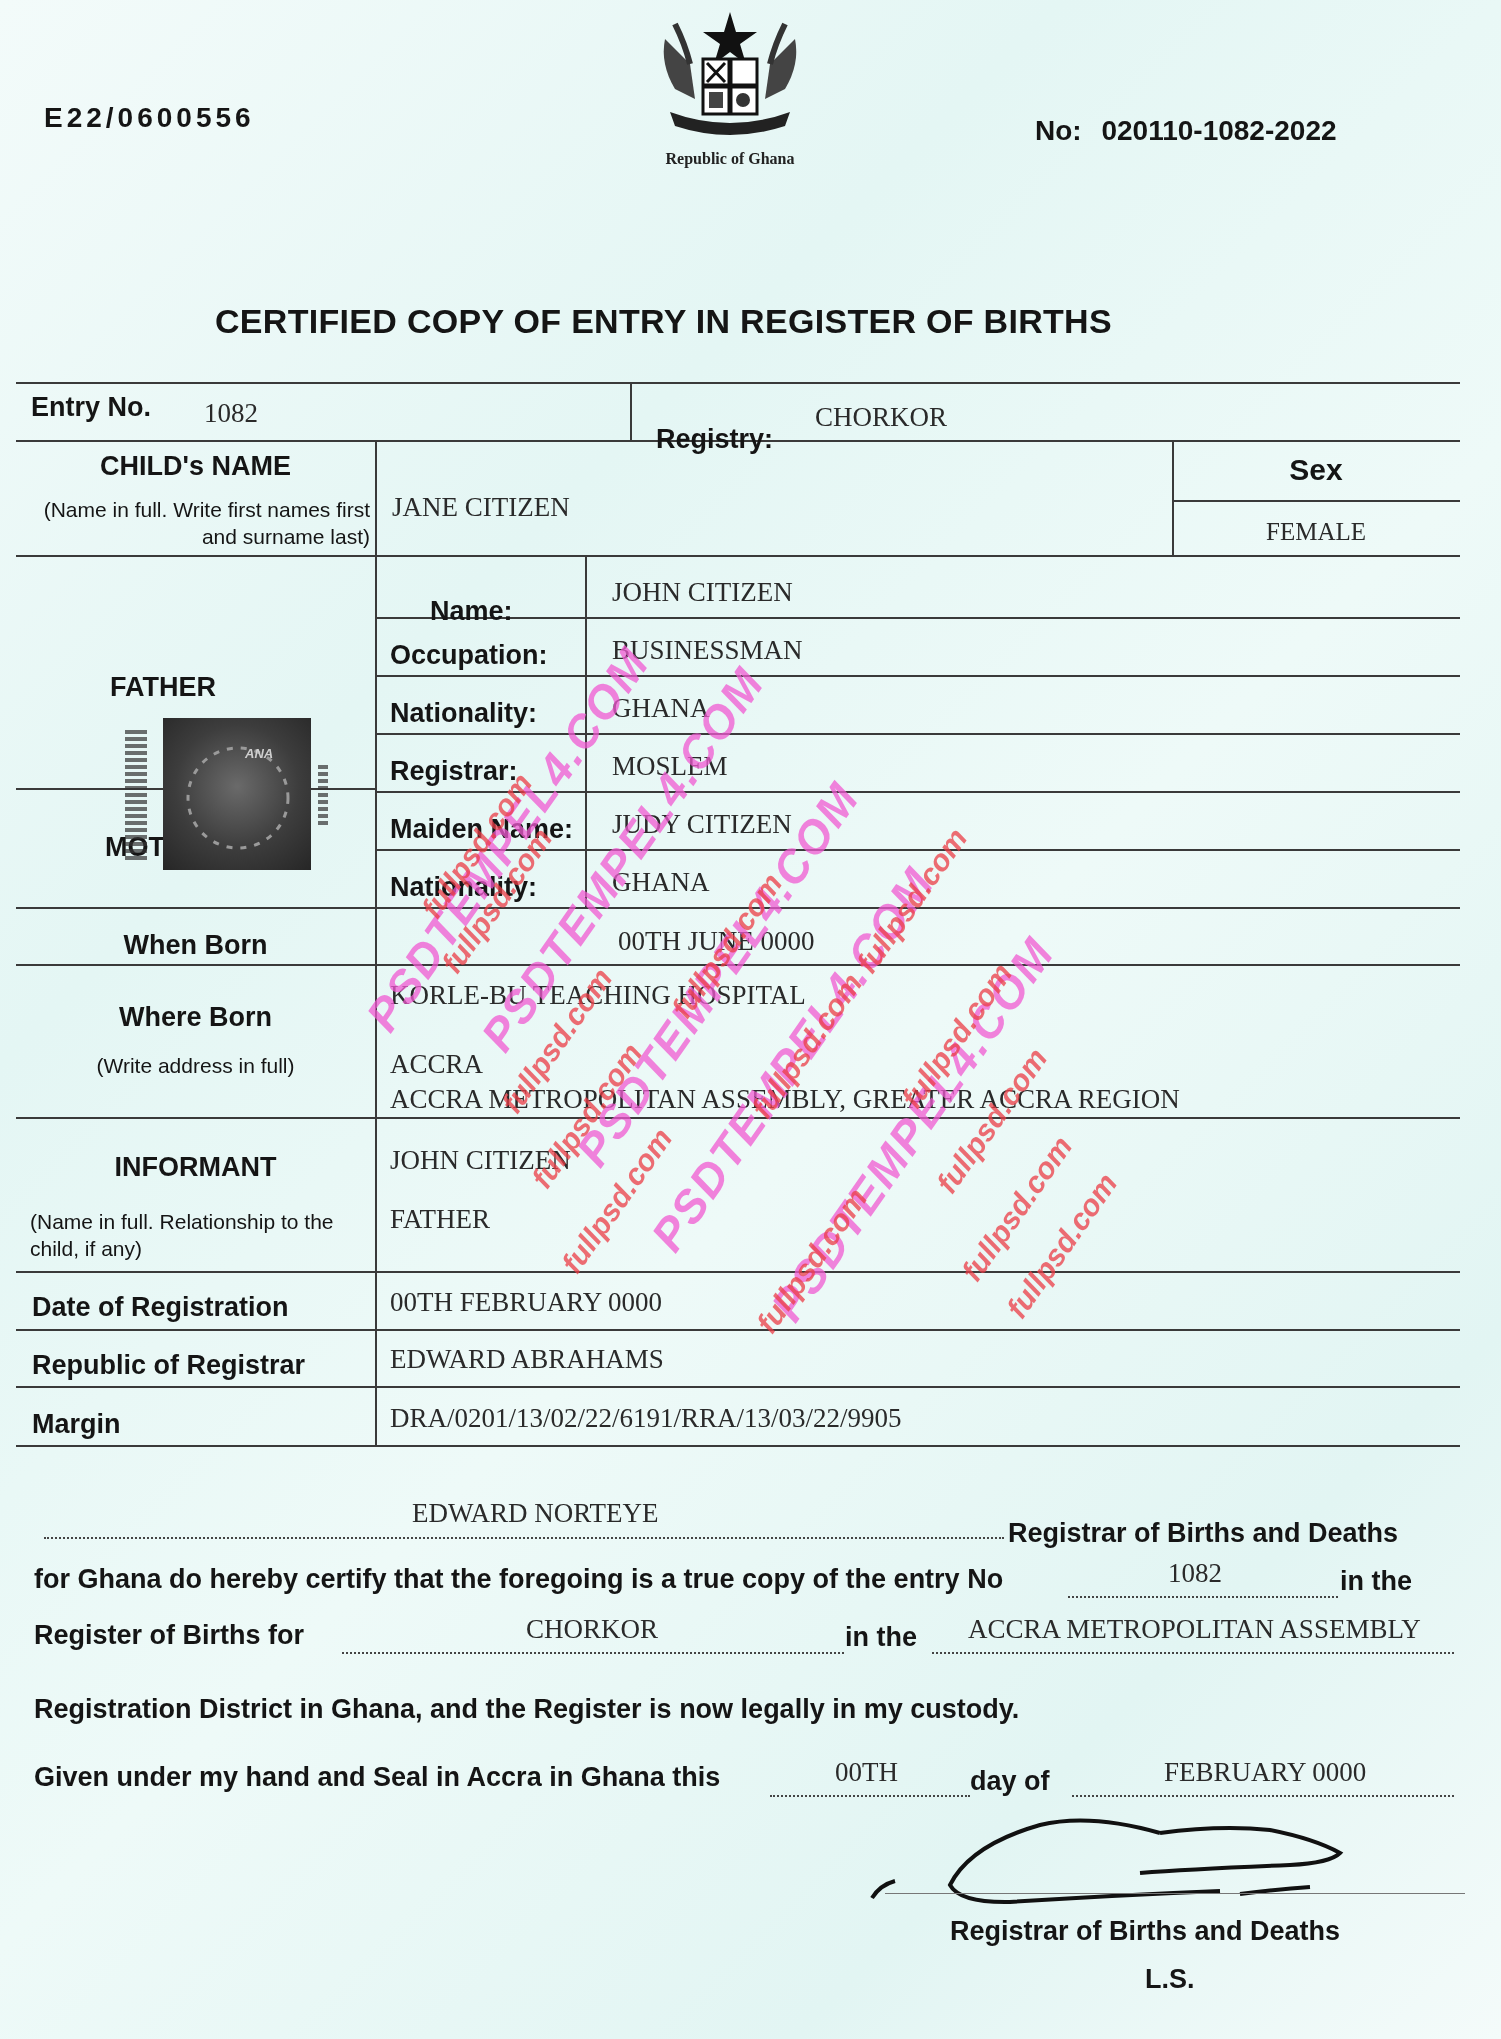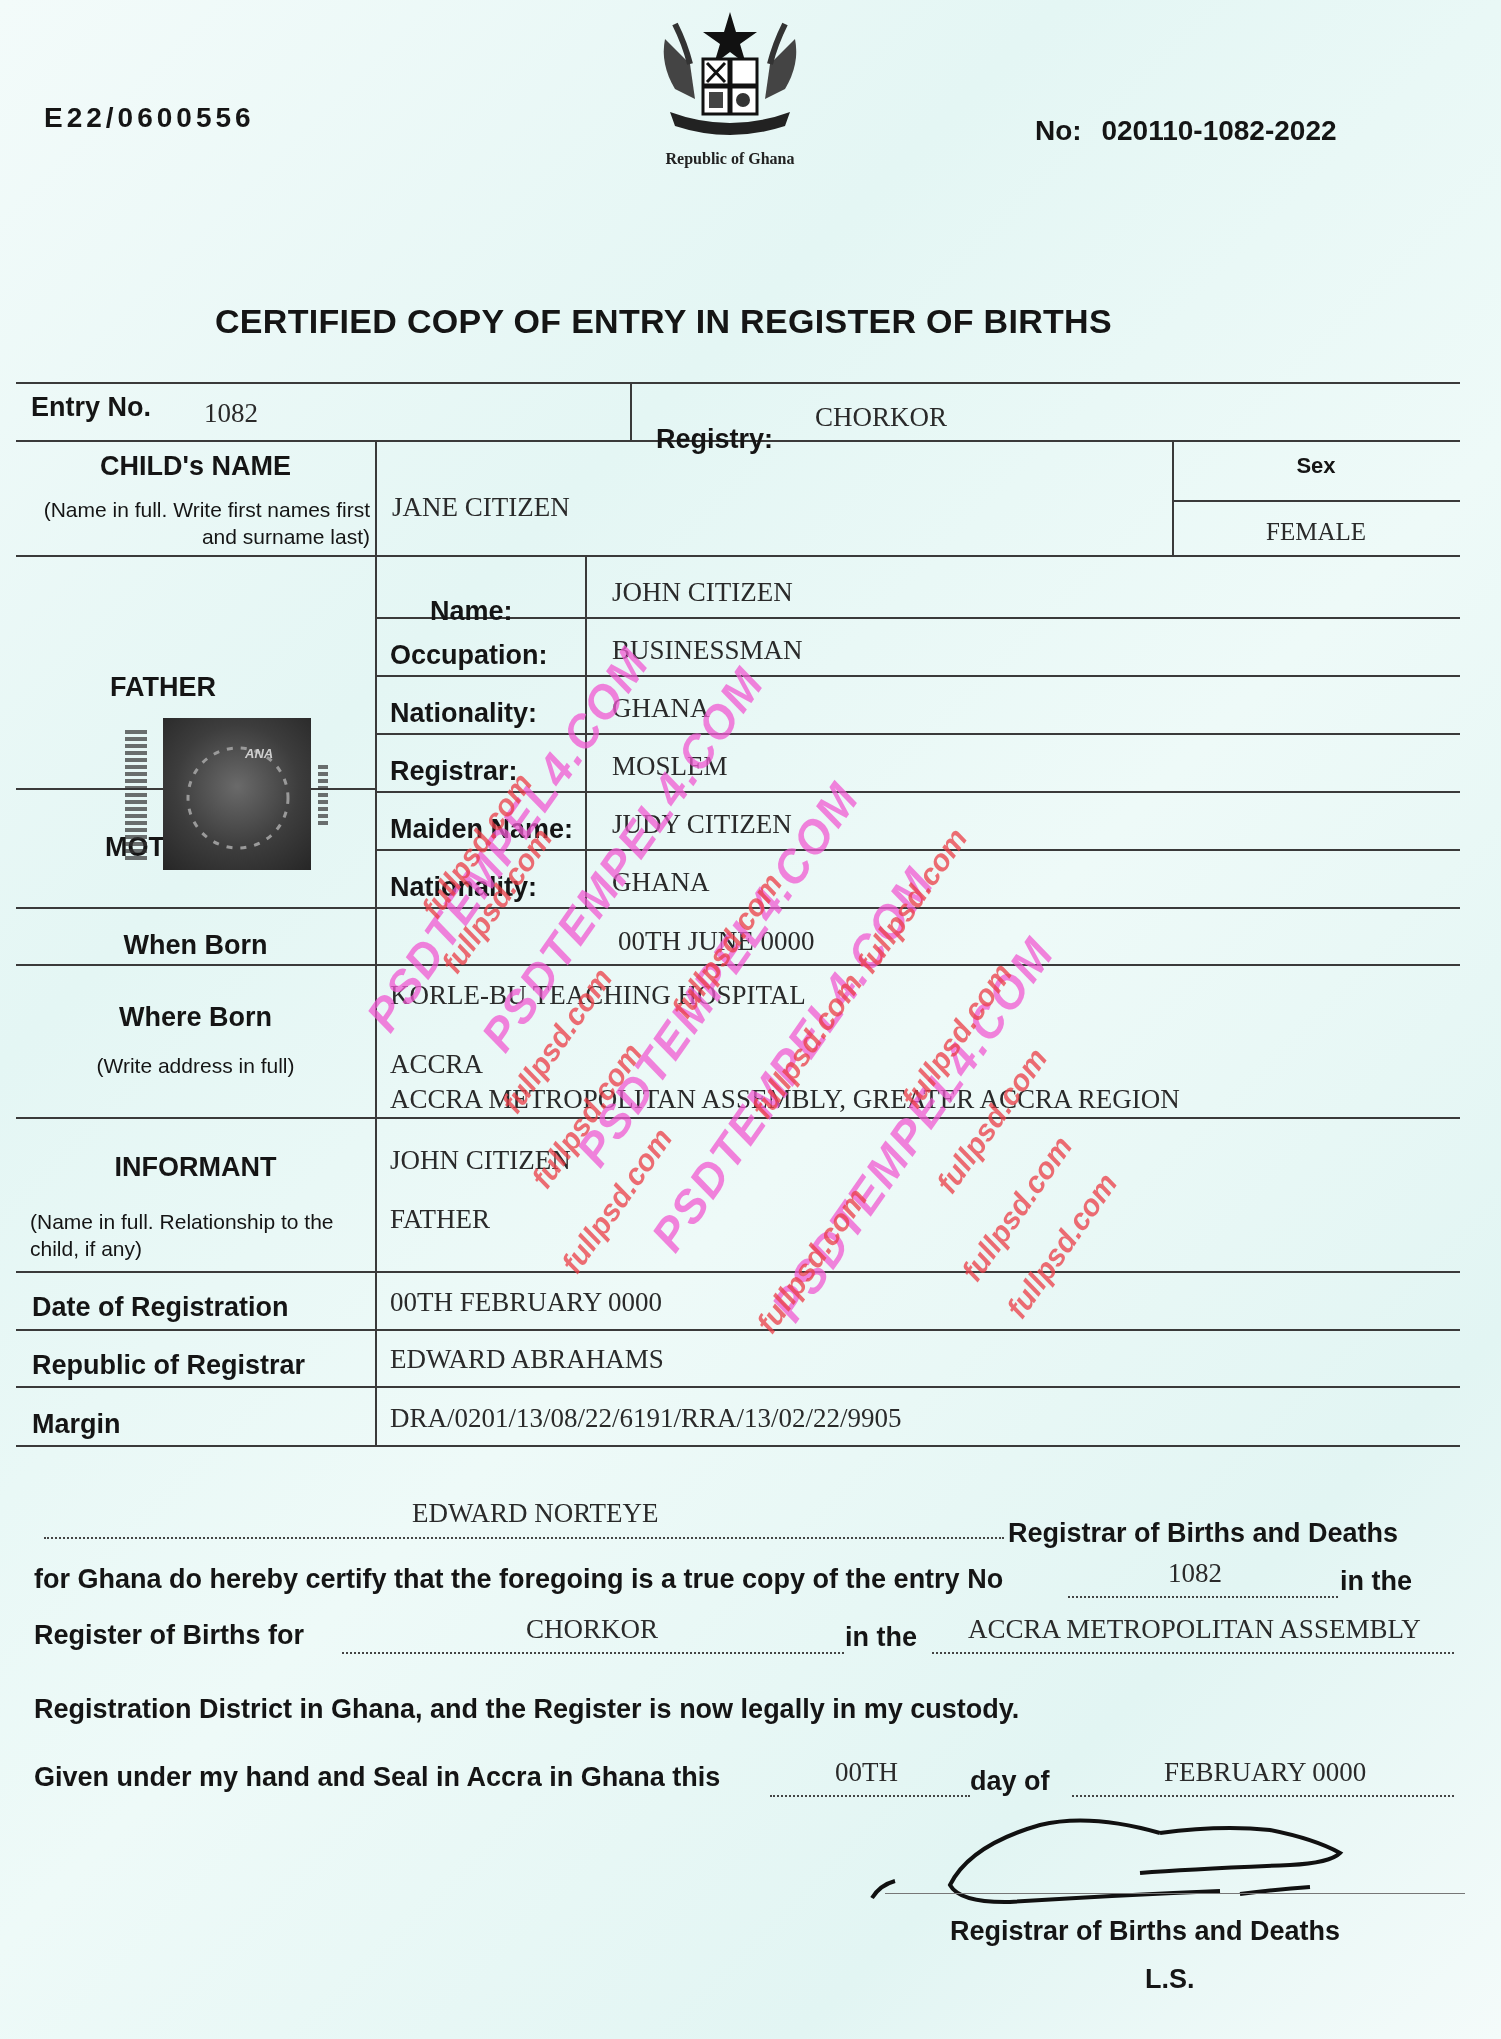--- a/index.html
+++ b/index.html
@@ -77,21 +77,21 @@
 <div class="hline" style="left:16px; top:1445px; width:1444px;"></div>
 
 <div class="abs sans-b lbl" style="left:31px; top:392px;">Entry No.</div>
 <div class="abs serif val" style="left:204px; top:398px;">1082</div>
 <div class="abs sans-b lbl" style="left:656px; top:396px;margin-top:28px;">Registry:</div>
 <div class="abs serif val" style="left:815px; top:402px;">CHORKOR</div>
 
 <div class="abs sans-b lbl" style="left:16px; top:451px; width:359px; text-align:center;">CHILD's NAME</div>
 <div class="abs sans sub" style="left:30px; top:496px; width:340px;text-align:right;">(Name in full. Write first names first and surname last)</div>
 <div class="abs serif val" style="left:392px; top:492px;">JANE CITIZEN</div>
-<div class="abs sans-b" style="left:1172px; top:453px; width:288px; text-align:center; font-size:22px;">Sex</div>
+<div class="abs sans-b" style="left:1172px; top:453px; width:288px; text-align:center; font-size:30px;">Sex</div>
 <div class="abs serif" style="left:1172px; top:518px; width:288px; text-align:center; font-size:25px;">FEMALE</div>
 
 <div class="abs sans-b lbl" style="left:110px; top:672px;">FATHER</div>
 <div class="abs sans-b lbl" style="left:105px; top:832px;">MOT</div>
 
 <div class="abs" style="left:163px; top:718px; width:148px; height:152px; background:radial-gradient(circle at 50% 45%, #6a6a6a 0%, #3d3d3d 55%, #262626 100%);font-style:italic;">
   <svg width="148" height="152" viewBox="0 0 148 152">
     <circle cx="75" cy="80" r="50" fill="none" stroke="#9a9a9a" stroke-width="3" stroke-dasharray="6 8"></circle>
     <text x="82" y="40" fill="#cfcfcf" font-size="13" font-family="Liberation Sans, sans-serif" font-weight="bold">ANA</text>
   </svg>
@@ -124,21 +124,21 @@
 <div class="abs sans-b lbl" style="left:16px; top:1152px; width:359px; text-align:center;">INFORMANT</div>
 <div class="abs sans sub" style="left:30px; top:1208px; width:340px;">(Name in full. Relationship to the child, if any)</div>
 <div class="abs serif val" style="left:390px; top:1145px;">JOHN CITIZEN</div>
 <div class="abs serif val" style="left:390px; top:1204px;">FATHER</div>
 
 <div class="abs sans-b lbl" style="left:32px; top:1292px;">Date of Registration</div>
 <div class="abs serif val" style="left:390px; top:1287px;">00TH FEBRUARY 0000</div>
 <div class="abs sans-b lbl" style="left:32px; top:1350px;">Republic of Registrar</div>
 <div class="abs serif val" style="left:390px; top:1344px;">EDWARD ABRAHAMS</div>
 <div class="abs sans-b lbl" style="left:32px; top:1409px;">Margin</div>
-<div class="abs serif val" style="left:390px; top:1403px;">DRA/0201/13/08/22/6191/RRA/13/02/22/9905</div>
+<div class="abs serif val" style="left:390px; top:1403px;">DRA/0201/13/02/22/6191/RRA/13/03/22/9905</div>
 
 <div class="abs serif val" style="left:412px; top:1498px;">EDWARD NORTEYE</div>
 <div class="dotline" style="left:44px; top:1537px; width:960px;"></div>
 <div class="abs sans-b lbl" style="left:1008px; top:1518px;">Registrar of Births and Deaths</div>
 
 <div class="abs sans-b lbl" style="left:34px; top:1564px;">for Ghana do hereby certify that the foregoing is a true copy of the entry No</div>
 <div class="abs serif val" style="left:1168px; top:1558px;">1082</div>
 <div class="dotline" style="left:1068px; top:1596px; width:270px;"></div>
 <div class="abs sans-b lbl" style="left:1340px; top:1566px;">in the</div>
 

